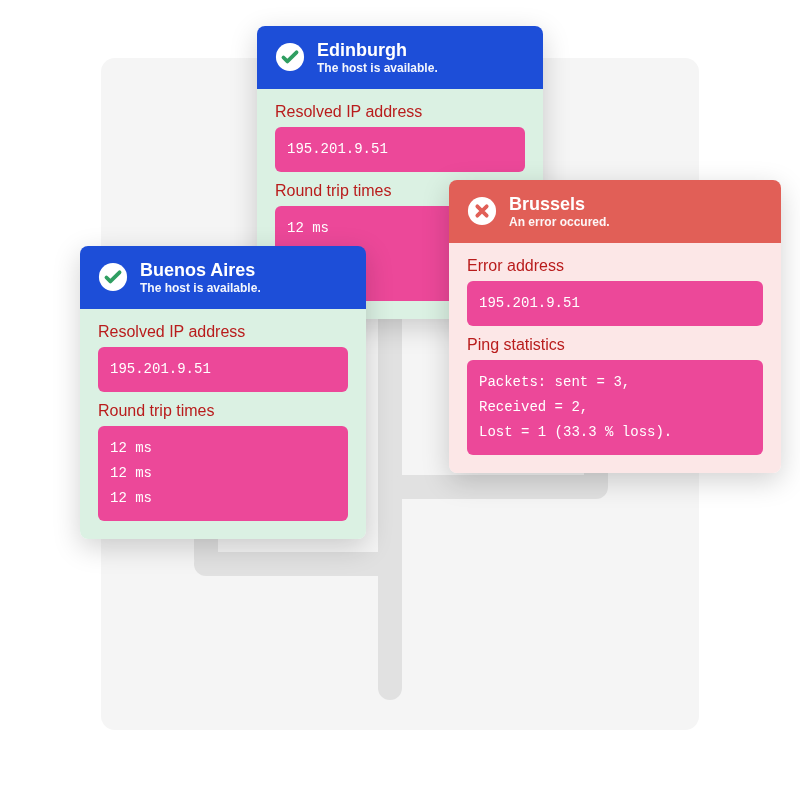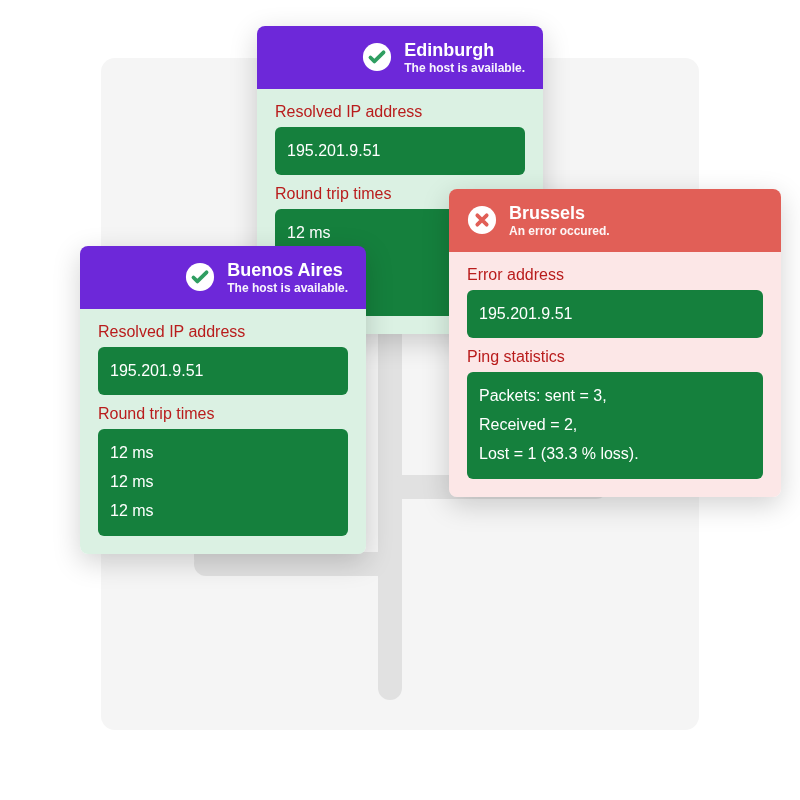--- a/index.html
+++ b/index.html
@@ -59,40 +59,40 @@
     padding: 14px 18px 18px 18px;
   }
   .card .label {
     font-size: 16px;
     color: #b91c1c;
     margin-bottom: 6px;
     margin-top: 10px;
   }
   .card .label:first-child { margin-top: 0; }
   .codebox {
-    background: #15803d;
+    background: #ec4899;
     color: #fff;
-    font-family: Liberation Sans, sans-serif;
-    font-size: 16px;
+    font-family: Liberation Mono, monospace;
+    font-size: 14px;
     border-radius: 6px;
     padding: 10px 12px;
     line-height: 1.8;
     white-space: pre;
   }
 
   
-  .ok .head { background: #6d28d9; justify-content: flex-end; }
+  .ok .head { background: #1d4ed8; }
   .ok .body { background: #dbf1e3; }
   .err .head { background: #e15f57; }
   .err .body { background: #fce7e7; }
 
   
   .card-ed  { left: 257px; top: 26px; width: 286px; z-index: 2; }
   .card-ba  { left: 60px;  top: 246px; width: 286px; z-index: 3; margin-left: 20px; }
-  .card-br  { left: 449px; top: 189px; width: 332px; z-index: 4; }
+  .card-br  { left: 449px; top: 180px; width: 332px; z-index: 4; }
 
   .icon-wrap svg { width: 100%; height: 100%; display: block; }
 </style>
 </head>
 <body>
 
 <div class="stage">
 
   <div class="bg-panel"></div>
 

